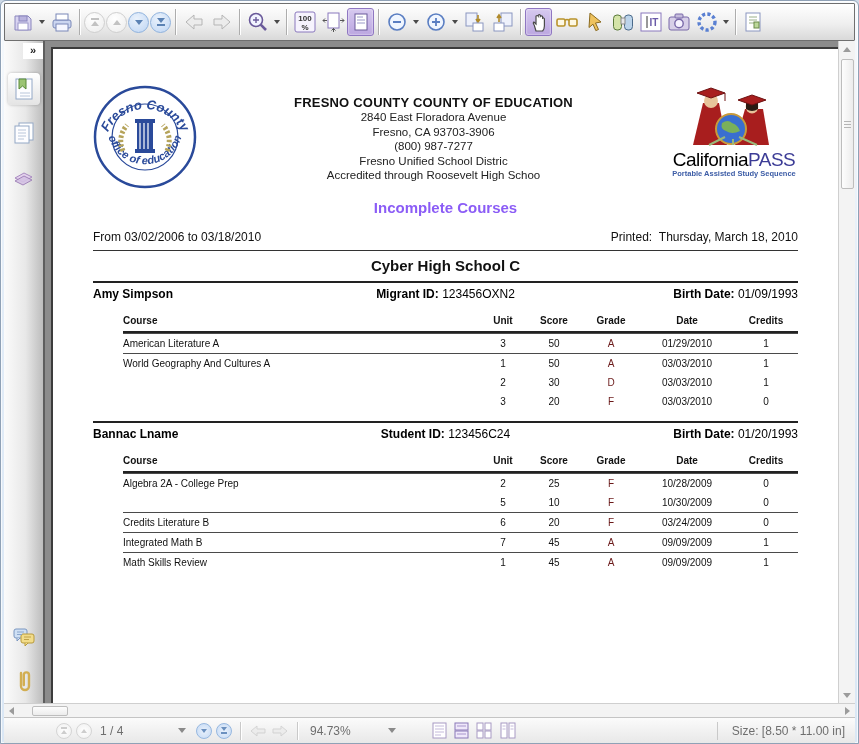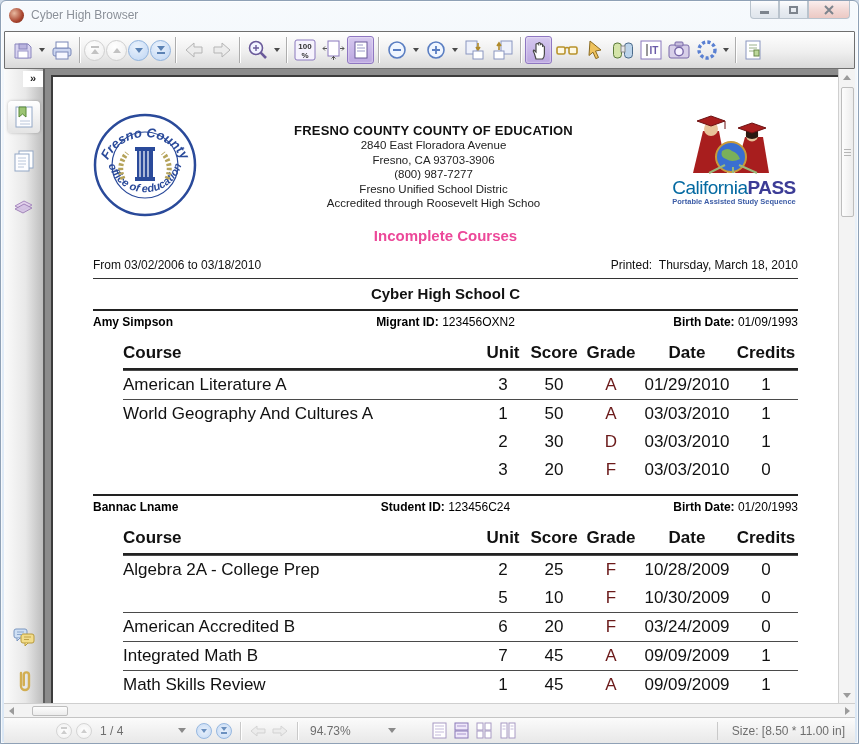--- a/index.html
+++ b/index.html
@@ -81,62 +81,45 @@
   .size-info { margin-left: auto; border-left: 1px solid #c9c9c9; padding-left: 14px; height: 18px; line-height: 18px; }
 
   
   .doc-header { display: flex; align-items: flex-start; }
   .seal { width: 104px; flex: 0 0 auto; }
   .org-block { flex: 1 1 auto; text-align: center; padding-top: 10px; }
   .org-name { font-size: 13px; font-weight: bold; color: #111; letter-spacing: .2px; }
   .addr-line { font-size: 11.5px; color: #222; line-height: 14.5px; }
   .pass-logo { width: 128px; flex: 0 0 auto; text-align: center; }
   .pass-word { font-size: 19px; line-height: 18px; letter-spacing: -.5px; }
-  .pass-w1 { color: #0369a1; } .pass-w2 { color: #3c3c96; font-weight: bold; }
+  .pass-w1 { color: #000000; } .pass-w2 { color: #3c3c96; font-weight: normal; }
   .pass-tag { font-size: 7.5px; color: #3c5ca6; font-weight: bold; }
-  .report-title { text-align: center; font-size: 15px; font-weight: bold; color: #ec4899; margin-top: 10px; }
+  .report-title { text-align: center; font-size: 15px; font-weight: bold; color: #8b5cf6; margin-top: 10px; }
   .date-row { display: flex; justify-content: space-between; font-size: 12px; color: #111; margin-top: 14px; padding-bottom: 6px; border-bottom: 1px solid #333; }
   .school-title { text-align: center; font-size: 15px; font-weight: bold; color: #111; padding: 6px 0 7px; }
 
   .student { border-top: 2px solid #222; }
   .student-info { display: grid; grid-template-columns: 220px 1fr 220px; font-size: 12px; padding: 4px 0 10px; }
   .s-name { font-weight: bold; } .s-mid { text-align: center; } .s-birth { text-align: right; }
   .lbl { font-weight: bold; }
-  .ctable { margin-left: 30px; font-size: 17px; color: #111; padding-bottom: 10px; }
+  .ctable { margin-left: 30px; font-size: 10px; color: #111; padding-bottom: 10px; }
   .trow { display: grid; grid-template-columns: 1fr 46px 56px 58px 94px 64px; padding: 8px 0; align-items: center; }
   .trow.thead { font-weight: bold; border-bottom: 2px solid #222; padding: 4px 0 5px; }
   .tc.c0 { text-align: left; } .tc { text-align: center; }
   .cgroup .trow { padding: 4px 0; }
   .cgroup:not(:first-of-type) { border-top: 1px solid #4a4a4a; }
   .grade { color: #6b1a1a; }
 
   svg text { font-family: "Liberation Sans", sans-serif; }
 </style>
 </head>
 <body>
 
 <div class="window">
 
-  <div class="titlebar">
-    <div class="app-icon"></div>
-    <div class="title-text">Cyber High Browser</div>
-    <div class="win-controls">
-      <div class="wbtn">
-          <div class="glyph-min"></div>
-        </div>
-      <div class="wbtn">
-          <div class="glyph-max"></div>
-        </div>
-      <div class="wbtn close">
-        <svg width="10" height="10">
-            <path d="M1 1 L9 9 M9 1 L1 9" stroke="#7d848d" stroke-width="2"></path>
-          </svg>
-      </div>
-    </div>
-  </div>
 
   <div class="toolbar">
     <div class="tbtn">
       <svg width="22" height="22">
           <path d="M3 5 h13 l3 3 v11 h-16 z" fill="#d9d4f1" stroke="#8a86bd"></path>
           <rect x="6" y="12" width="10" height="7" fill="#fff" stroke="#9a96c8"></rect>
           <rect x="7" y="5" width="8" height="5" fill="#b9b3de" stroke="#8a86bd"></rect>
         </svg>
     </div>
     <div class="dd"></div>
@@ -469,21 +452,21 @@
                     <div class="tc c0"></div>
                     <div class="tc c1">5</div>
                     <div class="tc c2">10</div>
                     <div class="tc c3 grade">F</div>
                     <div class="tc c4">10/30/2009</div>
                     <div class="tc c5">0</div>
                   </div>
                 </div>
                 <div class="cgroup">
                   <div class="trow">
-                    <div class="tc c0">American Accredited B</div>
+                    <div class="tc c0">Credits Literature B</div>
                     <div class="tc c1">6</div>
                     <div class="tc c2">20</div>
                     <div class="tc c3 grade">F</div>
                     <div class="tc c4">03/24/2009</div>
                     <div class="tc c5">0</div>
                   </div>
                 </div>
                 <div class="cgroup">
                   <div class="trow">
                     <div class="tc c0">Integrated Math B</div>

